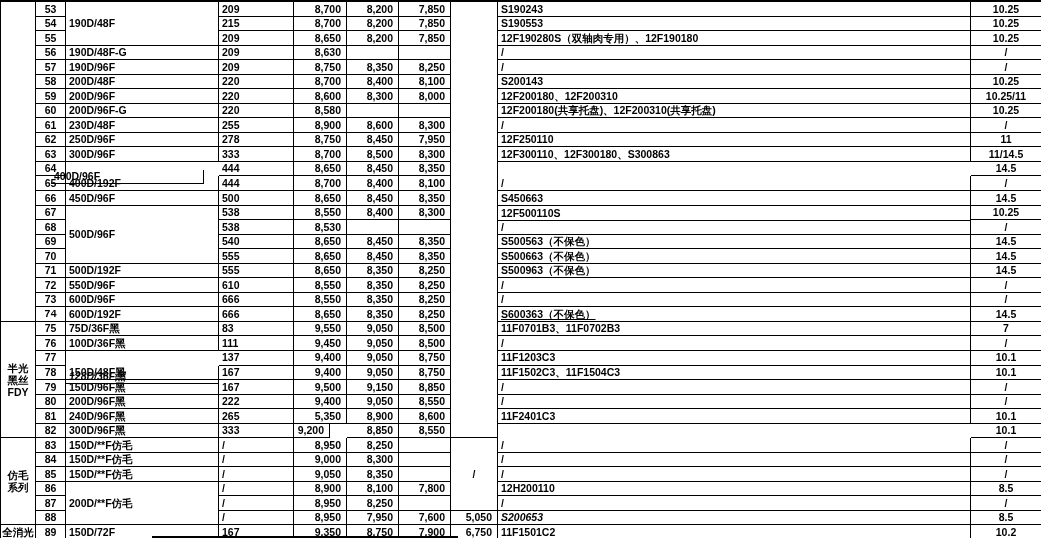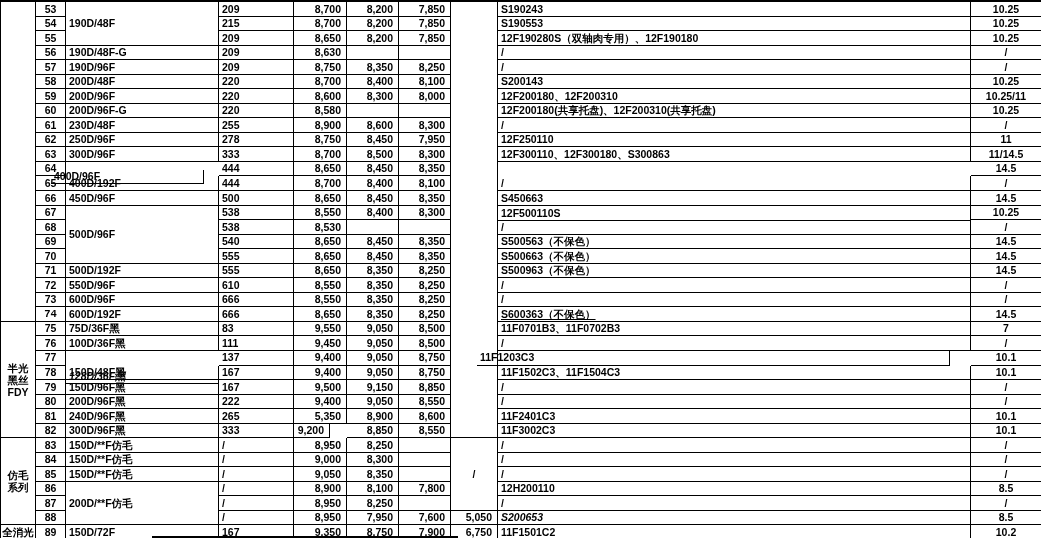--- a/index.html
+++ b/index.html
@@ -250,21 +250,21 @@
     <div class="cell ar" style="left: 293px; top: 334.43px; width: 53px; height: 14.54px;">9,450</div>
     <div class="cell ar" style="left: 346px; top: 334.43px; width: 52px; height: 14.54px;">9,050</div>
     <div class="cell ar" style="left: 398px; top: 334.43px; width: 52px; height: 14.54px;">8,500</div>
     <div class="cell al" style="left: 497px; top: 334.43px; width: 473px; height: 14.54px;">/</div>
     <div class="cell ac" style="left: 970px; top: 334.43px; width: 71px; height: 14.54px;">/</div>
     <div class="cell ac" style="left: 35px; top: 348.97px; width: 30px; height: 14.54px;">77</div>
     <div class="cell al" style="left: 218px; top: 348.97px; width: 75px; height: 14.54px;">137</div>
     <div class="cell ar" style="left: 293px; top: 348.97px; width: 53px; height: 14.54px;">9,400</div>
     <div class="cell ar" style="left: 346px; top: 348.97px; width: 52px; height: 14.54px;">9,050</div>
     <div class="cell ar" style="left: 398px; top: 348.97px; width: 52px; height: 14.54px;">8,750</div>
-    <div class="cell al" style="left: 476px; top: 348.97px; width: 473px; height: 14.54px;">11F1203C3</div>
+    <div class="cell al" style="left: 497px; top: 348.97px; width: 473px; height: 14.54px;">11F1203C3</div>
     <div class="cell ac" style="left: 970px; top: 348.97px; width: 71px; height: 14.54px;">10.1</div>
     <div class="cell ac" style="left: 35px; top: 363.51px; width: 30px; height: 14.54px;">78</div>
     <div class="cell al" style="left: 218px; top: 363.51px; width: 75px; height: 14.54px;">167</div>
     <div class="cell ar" style="left: 293px; top: 363.51px; width: 53px; height: 14.54px;">9,400</div>
     <div class="cell ar" style="left: 346px; top: 363.51px; width: 52px; height: 14.54px;">9,050</div>
     <div class="cell ar" style="left: 398px; top: 363.51px; width: 52px; height: 14.54px;">8,750</div>
     <div class="cell al" style="left: 497px; top: 363.51px; width: 473px; height: 14.54px;">11F1502C3、11F1504C3</div>
     <div class="cell ac" style="left: 970px; top: 363.51px; width: 71px; height: 14.54px;">10.1</div>
     <div class="cell ac" style="left: 35px; top: 378.05px; width: 30px; height: 14.54px;">79</div>
     <div class="cell al" style="left: 218px; top: 378.05px; width: 75px; height: 14.54px;">167</div>
@@ -285,21 +285,20 @@
     <div class="cell ar" style="left: 293px; top: 407.14px; width: 53px; height: 14.54px;">5,350</div>
     <div class="cell ar" style="left: 346px; top: 407.14px; width: 52px; height: 14.54px;">8,900</div>
     <div class="cell ar" style="left: 398px; top: 407.14px; width: 52px; height: 14.54px;">8,600</div>
     <div class="cell al" style="left: 497px; top: 407.14px; width: 473px; height: 14.54px;">11F2401C3</div>
     <div class="cell ac" style="left: 970px; top: 407.14px; width: 71px; height: 14.54px;">10.1</div>
     <div class="cell ac" style="left: 35px; top: 421.68px; width: 30px; height: 14.54px;">82</div>
     <div class="cell al" style="left: 218px; top: 421.68px; width: 75px; height: 14.54px;">333</div>
     <div class="cell ar" style="left: 276px; top: 421.68px; width: 53px; height: 14.54px;">9,200</div>
     <div class="cell ar" style="left: 346px; top: 421.68px; width: 52px; height: 14.54px;">8,850</div>
     <div class="cell ar" style="left: 398px; top: 421.68px; width: 52px; height: 14.54px;">8,550</div>
-    <div class="cell al" style="left: 497px; top: 421.68px; width: 473px; height: 14.54px;">11F3002C3</div>
     <div class="cell ac" style="left: 970px; top: 421.68px; width: 71px; height: 14.54px;">10.1</div>
     <div class="cell ac" style="left: 35px; top: 436.22px; width: 30px; height: 14.54px;">83</div>
     <div class="cell al" style="left: 218px; top: 436.22px; width: 75px; height: 14.54px;">/</div>
     <div class="cell ar" style="left: 293px; top: 436.22px; width: 53px; height: 14.54px;">8,950</div>
     <div class="cell ar" style="left: 346px; top: 436.22px; width: 52px; height: 14.54px;">8,250</div>
     <div class="cell ar" style="left: 398px; top: 436.22px; width: 52px; height: 14.54px;"></div>
     <div class="cell al" style="left: 497px; top: 436.22px; width: 473px; height: 14.54px;">/</div>
     <div class="cell ac" style="left: 970px; top: 436.22px; width: 71px; height: 14.54px;">/</div>
     <div class="cell ac" style="left: 35px; top: 450.76px; width: 30px; height: 14.54px;">84</div>
     <div class="cell al" style="left: 218px; top: 450.76px; width: 75px; height: 14.54px;">/</div>

